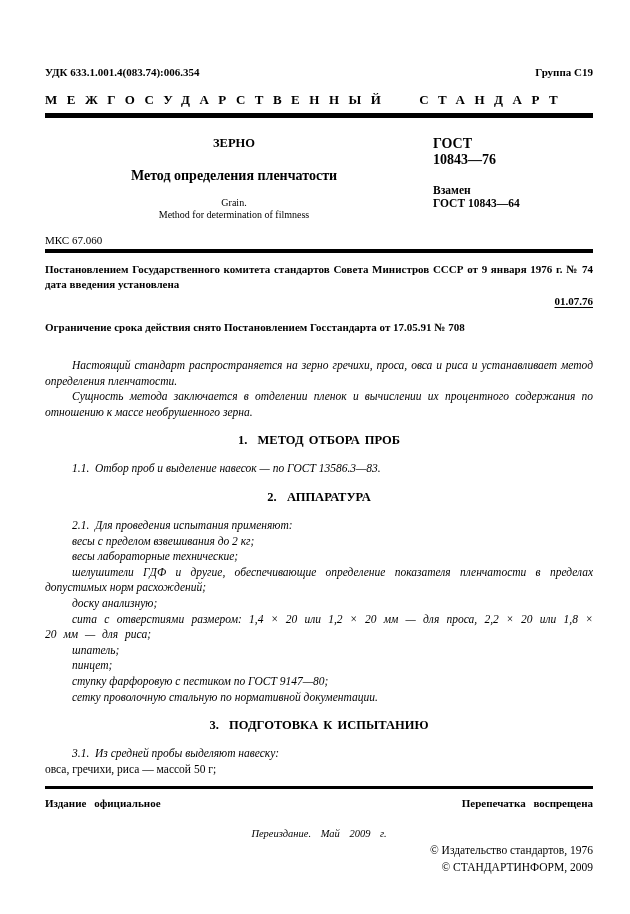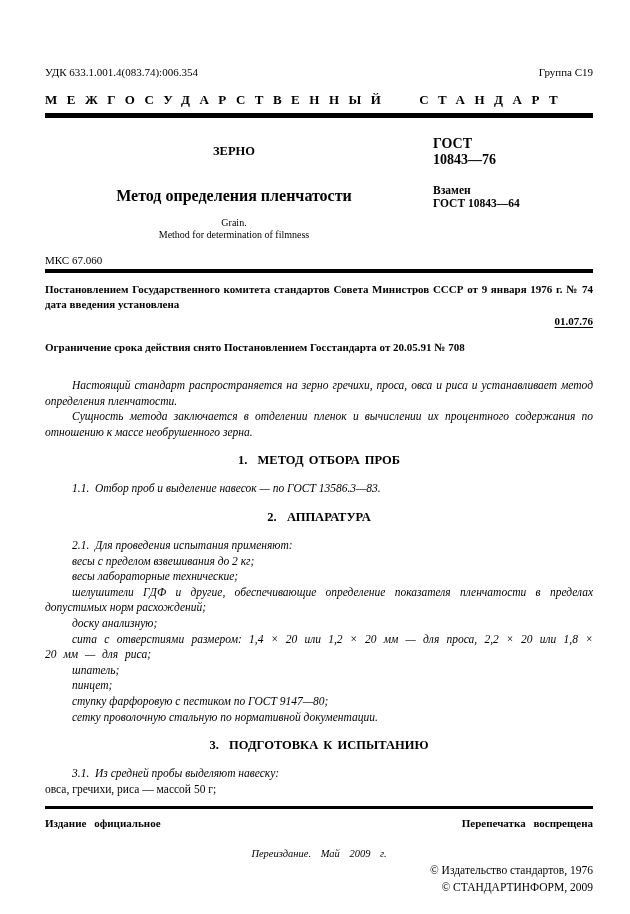--- a/index.html
+++ b/index.html
@@ -12,40 +12,40 @@
     color: #000000;
     font-family: "Liberation Serif", serif;
     box-sizing: border-box;
     padding: 66px 37px 0 45px;
     overflow: hidden;
   }
   .udk-row {
     display: flex;
     justify-content: space-between;
     font-size: 11px;
-    font-weight: normal;
+    font-weight: bold;
     line-height: 12px;
   }
   .standard-kind {
     margin-top: 14px;
     font-size: 13px;
     font-weight: bold;
     letter-spacing: 9.5px;
     word-spacing: 16px;
     white-space: nowrap;
     line-height: 15px;
   }
   .rule { background: #000000; }
   .rule-5 { height: 5px; margin-top: 6px; }
   .rule-4 { height: 4px; margin-top: 3px; }
   .rule-3 { height: 3px; }
   .title-block { display: flex; margin-top: 16px; }
   .title-left { flex: 1 1 auto; text-align: center; padding-right: 10px; }
-  .title-ru { font-size: 12.5px; font-weight: bold; margin-top: 10px; line-height: 14px; }
-  .title-sub { font-size: 16px; font-weight: bold; margin-top: 31px; line-height: 14px; }
+  .title-ru { font-size: 12.5px; font-weight: bold; margin-top: 2px; line-height: 14px; }
+  .title-sub { font-size: 14px; font-weight: bold; margin-top: 19px; line-height: 14px; }
   .title-en { font-size: 10px; margin-top: 14px; line-height: 12px; }
   .title-en2 { font-size: 10px; line-height: 12px; }
   .title-right { flex: 0 0 160px; text-align: left; padding-top: 2px; }
   .gost-label { font-size: 14px; font-weight: bold; line-height: 16px; }
   .gost-number { font-size: 14px; font-weight: bold; line-height: 16px; }
   .instead { margin-top: 16px; }
   .instead div { font-size: 11.5px; font-weight: bold; line-height: 13px; }
   .mks { margin-top: 13px; font-size: 11px; line-height: 12px; }
   .decree {
     margin: 9px 0 0 0;
@@ -134,21 +134,21 @@
   <div class="mks">МКС 67.060</div>
 
   <div class="rule rule-4"></div>
 
   <p class="decree">Постановлением Государственного комитета стандартов Совета Министров СССР от 9 января 1976 г. № 74 дата введения установлена</p>
 
   <div class="eff-date">
     <span>01.07.76</span>
   </div>
 
-  <p class="limitation">Ограничение срока действия снято Постановлением Госстандарта от 20.05.91 № 708</p>
+  <p class="limitation">Ограничение срока действия снято Постановлением Госстандарта от 17.05.91 № 708</p>
 
   <p class="body indent first-para">Настоящий стандарт распространяется на зерно гречихи, проса, овса и риса и устанавливает метод определения пленчатости.</p>
   <p class="body indent">Сущность метода заключается в отделении пленок и вычислении их процентного содержания по отношению к массе необрушенного зерна.</p>
 
   <h2 class="sec-heading">1.&nbsp;&nbsp;МЕТОД ОТБОРА ПРОБ</h2>
   <p class="body indent">1.1.&nbsp;&nbsp;Отбор проб и выделение навесок — по ГОСТ 13586.3—83.</p>
 
   <h2 class="sec-heading">2.&nbsp;&nbsp;АППАРАТУРА</h2>
   <p class="body indent">2.1.&nbsp;&nbsp;Для проведения испытания применяют:</p>
   <p class="body indent">весы с пределом взвешивания до 2 кг;</p>

